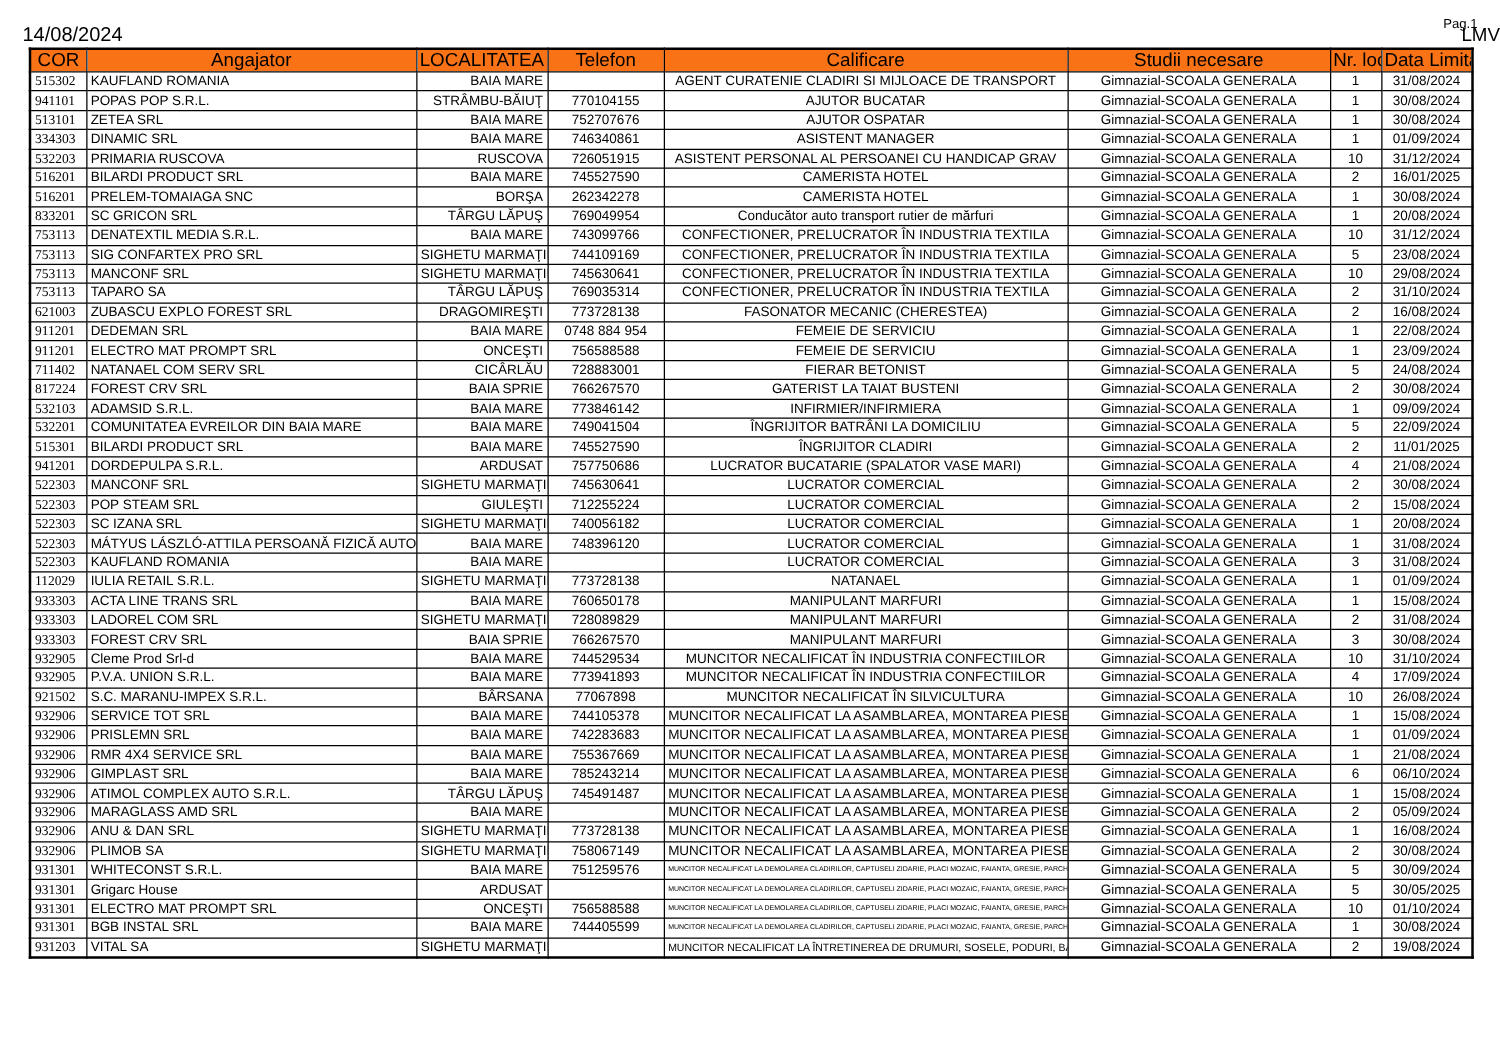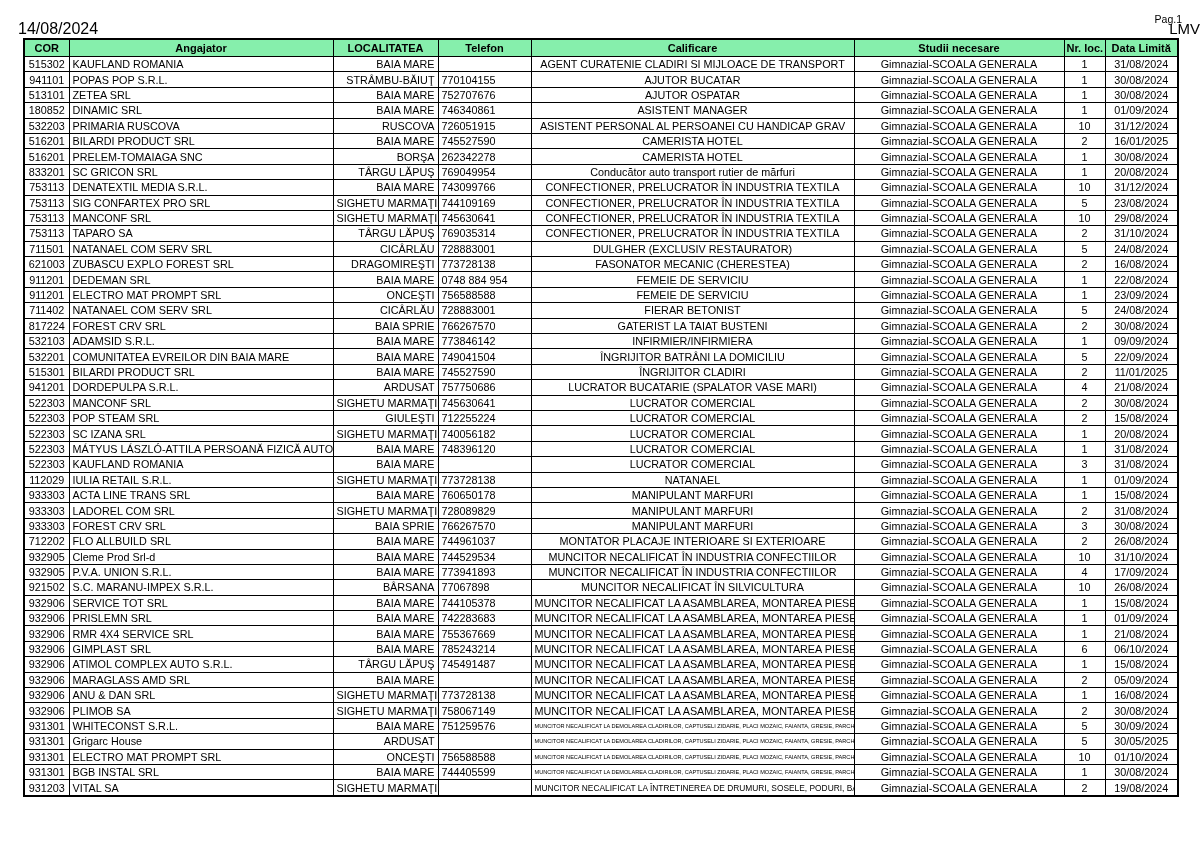--- a/index.html
+++ b/index.html
@@ -14,42 +14,42 @@
   .page-number{position:absolute;right:18px;top:13px;font-size:10.5px;}
 
   table.jobs{
     border-collapse:collapse;
     table-layout:fixed;
     margin-left:23px;
     width:1154px;
     border:2px solid #000;
   }
   .jobs th{
-    background:#86efac;
+    background:#f97316;
     border:1px solid #000;
-    font-size:11px;
-    font-weight:bold;
+    font-size:15px;
+    font-weight:normal;
     height:16px;
     padding:0 2px;
     white-space:nowrap;
     overflow:hidden;
   }
   .jobs td{
     border:1px solid #000;
     font-size:10.8px;
     height:14.4px;
     padding:0 3px;
     white-space:nowrap;
     overflow:hidden;
     vertical-align:middle;
   }
-  td.col-cor{text-align:center;}
+  td.col-cor{font-family:Liberation Serif, serif;}
   td.col-angajator{text-align:left;}
   td.col-localitatea{text-align:right;}
-  td.col-telefon{text-align:left;margin-top:20px;}
+  td.col-telefon{text-align:center;margin-top:20px;}
   td.col-calificare{text-align:center;}
   td.col-studii-necesare{text-align:center;}
   td.col-nr-loc{text-align:center;}
   td.col-data-limita{text-align:center;}
   td.cal-s{font-size:5.6px;}
   td.cal-m{font-size:8.4px;}
 </style>
 </head>
 <body>
 
@@ -107,21 +107,21 @@
         <td class="col-cor">513101</td>
         <td class="col-angajator">ZETEA SRL</td>
         <td class="col-localitatea">BAIA MARE</td>
         <td class="col-telefon">752707676</td>
         <td class="col-calificare">AJUTOR OSPATAR</td>
         <td class="col-studii-necesare">Gimnazial-SCOALA GENERALA</td>
         <td class="col-nr-loc">1</td>
         <td class="col-data-limita">30/08/2024</td>
       </tr>
       <tr>
-        <td class="col-cor">180852</td>
+        <td class="col-cor">334303</td>
         <td class="col-angajator">DINAMIC SRL</td>
         <td class="col-localitatea">BAIA MARE</td>
         <td class="col-telefon">746340861</td>
         <td class="col-calificare">ASISTENT MANAGER</td>
         <td class="col-studii-necesare">Gimnazial-SCOALA GENERALA</td>
         <td class="col-nr-loc">1</td>
         <td class="col-data-limita">01/09/2024</td>
       </tr>
       <tr>
         <td class="col-cor">532203</td>
@@ -197,30 +197,20 @@
         <td class="col-cor">753113</td>
         <td class="col-angajator">TAPARO SA</td>
         <td class="col-localitatea">TÂRGU LĂPUŞ</td>
         <td class="col-telefon">769035314</td>
         <td class="col-calificare">CONFECTIONER, PRELUCRATOR ÎN INDUSTRIA TEXTILA</td>
         <td class="col-studii-necesare">Gimnazial-SCOALA GENERALA</td>
         <td class="col-nr-loc">2</td>
         <td class="col-data-limita">31/10/2024</td>
       </tr>
       <tr>
-        <td class="col-cor">711501</td>
-        <td class="col-angajator">NATANAEL COM SERV SRL</td>
-        <td class="col-localitatea">CICÂRLĂU</td>
-        <td class="col-telefon">728883001</td>
-        <td class="col-calificare">DULGHER (EXCLUSIV RESTAURATOR)</td>
-        <td class="col-studii-necesare">Gimnazial-SCOALA GENERALA</td>
-        <td class="col-nr-loc">5</td>
-        <td class="col-data-limita">24/08/2024</td>
-      </tr>
-      <tr>
         <td class="col-cor">621003</td>
         <td class="col-angajator">ZUBASCU EXPLO FOREST SRL</td>
         <td class="col-localitatea">DRAGOMIREŞTI</td>
         <td class="col-telefon">773728138</td>
         <td class="col-calificare">FASONATOR MECANIC (CHERESTEA)</td>
         <td class="col-studii-necesare">Gimnazial-SCOALA GENERALA</td>
         <td class="col-nr-loc">2</td>
         <td class="col-data-limita">16/08/2024</td>
       </tr>
       <tr>
@@ -387,30 +377,20 @@
         <td class="col-cor">933303</td>
         <td class="col-angajator">FOREST CRV SRL</td>
         <td class="col-localitatea">BAIA SPRIE</td>
         <td class="col-telefon">766267570</td>
         <td class="col-calificare">MANIPULANT MARFURI</td>
         <td class="col-studii-necesare">Gimnazial-SCOALA GENERALA</td>
         <td class="col-nr-loc">3</td>
         <td class="col-data-limita">30/08/2024</td>
       </tr>
       <tr>
-        <td class="col-cor">712202</td>
-        <td class="col-angajator">FLO ALLBUILD SRL</td>
-        <td class="col-localitatea">BAIA MARE</td>
-        <td class="col-telefon">744961037</td>
-        <td class="col-calificare">MONTATOR PLACAJE INTERIOARE SI EXTERIOARE</td>
-        <td class="col-studii-necesare">Gimnazial-SCOALA GENERALA</td>
-        <td class="col-nr-loc">2</td>
-        <td class="col-data-limita">26/08/2024</td>
-      </tr>
-      <tr>
         <td class="col-cor">932905</td>
         <td class="col-angajator">Cleme Prod Srl-d</td>
         <td class="col-localitatea">BAIA MARE</td>
         <td class="col-telefon">744529534</td>
         <td class="col-calificare">MUNCITOR NECALIFICAT ÎN INDUSTRIA CONFECTIILOR</td>
         <td class="col-studii-necesare">Gimnazial-SCOALA GENERALA</td>
         <td class="col-nr-loc">10</td>
         <td class="col-data-limita">31/10/2024</td>
       </tr>
       <tr>

